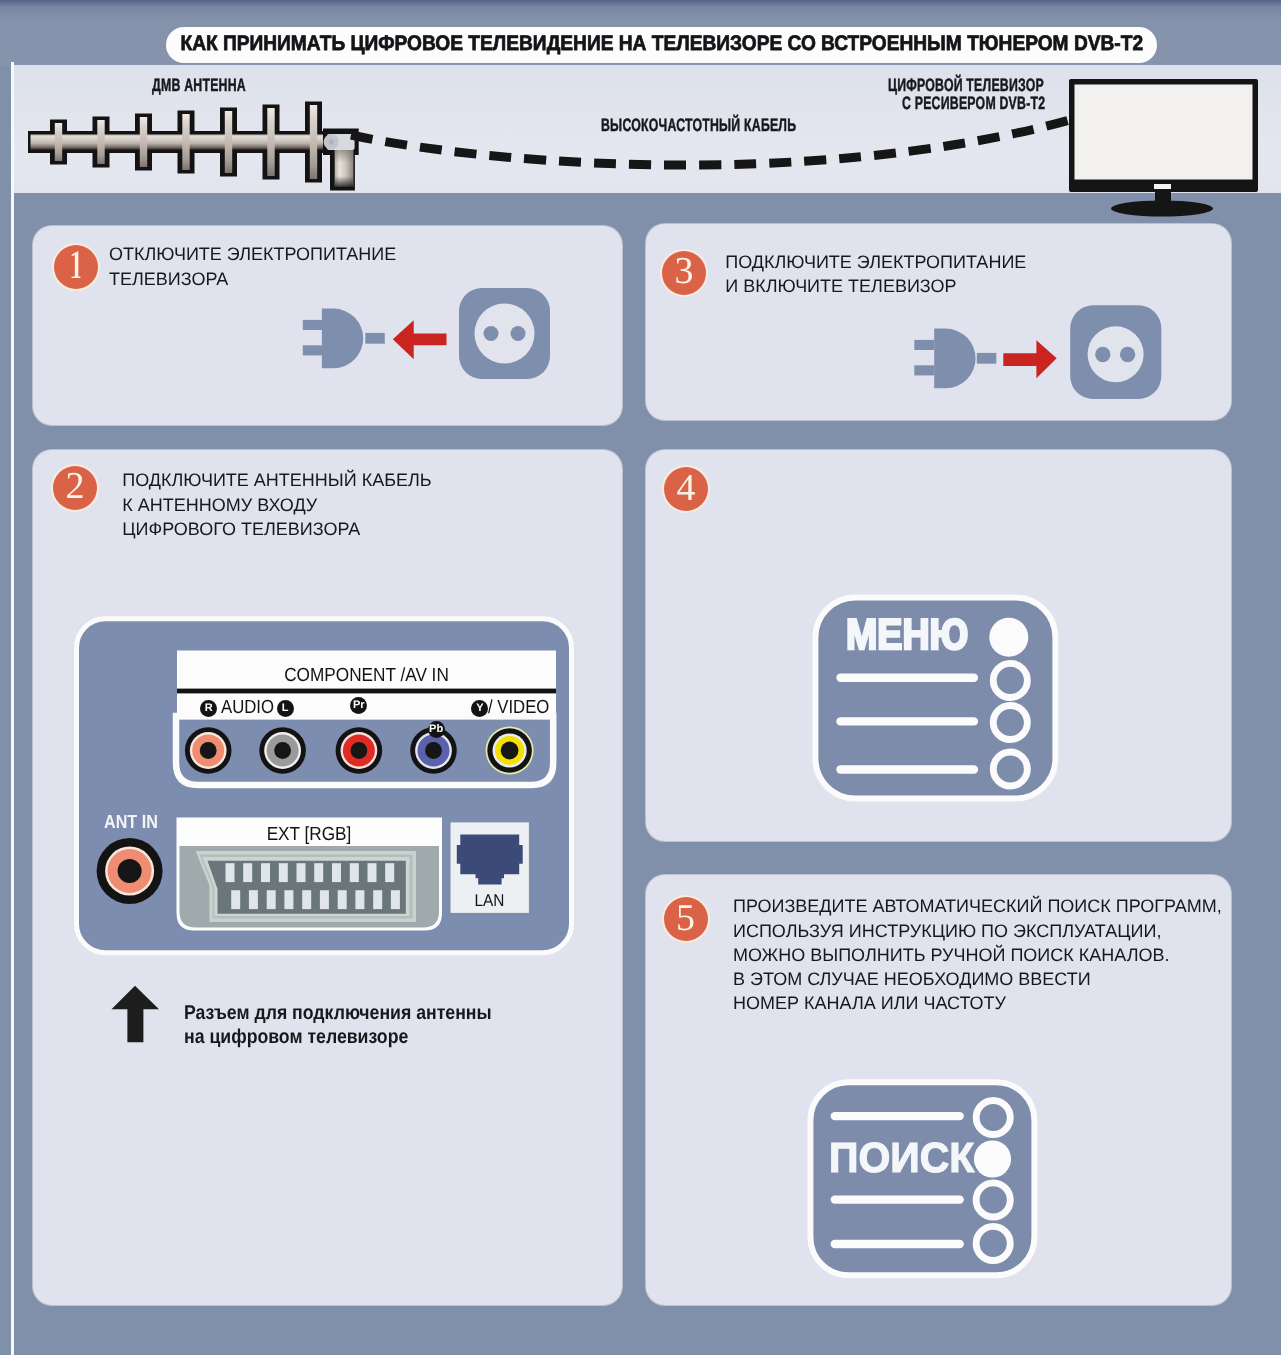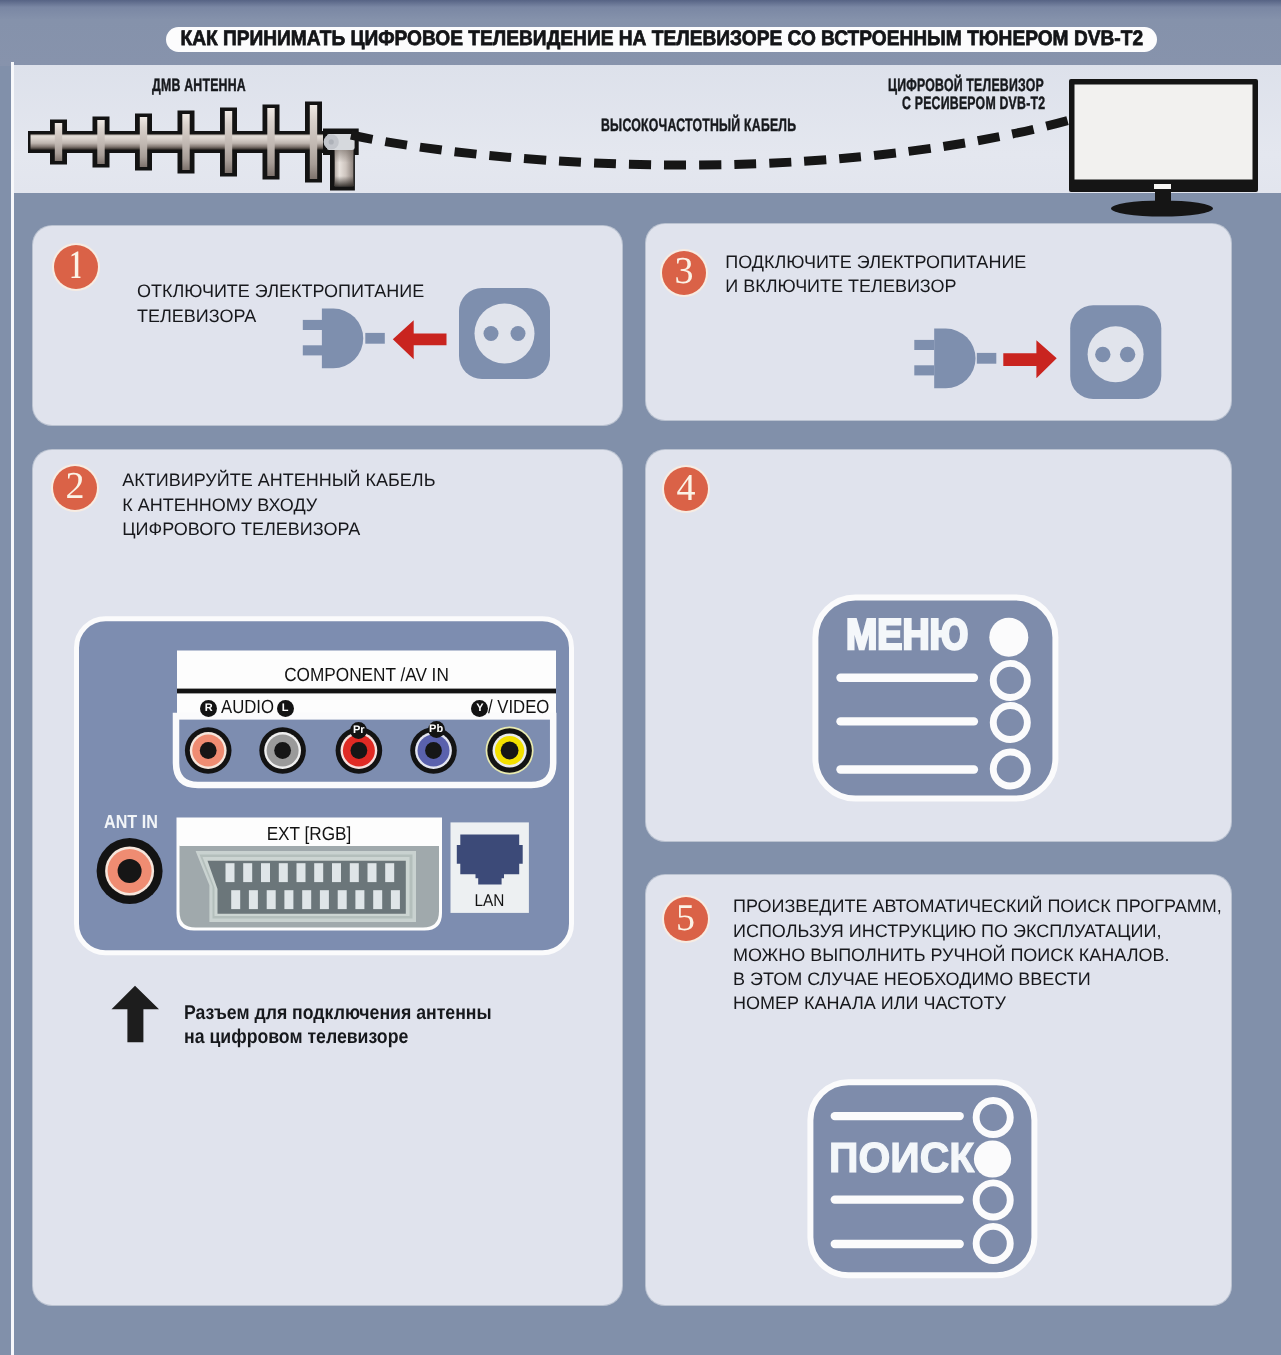--- a/index.html
+++ b/index.html
@@ -5,21 +5,21 @@
   *{box-sizing:border-box;}
   html,body{margin:0;padding:0;}
   body{width:1281px;height:1355px;overflow:hidden;position:relative;background:#8190aa;
        font-family:"Liberation Sans",sans-serif;-webkit-font-smoothing:antialiased;text-rendering:geometricPrecision;}
   .abs{position:absolute;}
   #title-bar .t,.ctext,.hlabel,.num,.pnl-title,.pnl-lbl,.pnl-badge,.pnl-ant,.pnl-caption,.rem-label{will-change:opacity;}
   
   #bg-top-strip{left:0;top:0;width:1281px;height:66px;background:linear-gradient(180deg,#566384 0%,#7a87a4 11%,#8592ab 30%,#8793ac 100%);}
   #hero-panel{left:13px;top:65px;width:1268px;height:128px;background:linear-gradient(180deg,#dde1eb 0%,#e4e7ef 70%,#e2e5ee 100%);}
   #left-white-rule{left:11px;top:62px;width:3px;height:1293px;background:#f7f8fb;}
-  #title-bar{left:166px;top:27px;width:991px;height:25px;background:#fcfcfd;border-radius:21px;
+  #title-bar{left:166px;top:27px;width:991px;height:36px;background:#fcfcfd;border-radius:21px;
       display:flex;align-items:center;justify-content:center;overflow:hidden;}
   #title-bar .t{font-size:21px;font-weight:bold;color:#131417;white-space:nowrap;
       transform:scaleX(.912);transform-origin:center;position:relative;top:-1px;
       -webkit-text-stroke:0.75px #131417;paint-order:stroke fill;}
   
 
   .hlabel{position:absolute;font-size:18px;font-weight:bold;color:#16181c;white-space:nowrap;
           transform:scaleX(.685);transform-origin:left top;letter-spacing:.3px;
           -webkit-text-stroke:0.45px #16181c;paint-order:stroke fill;}
 
@@ -129,21 +129,21 @@
 <div class="abs hlabel" style="left:902px;top:93px;">С РЕСИВЕРОМ DVB-T2</div>
 <div class="abs" id="left-white-rule"></div>
 <div class="abs" id="title-bar">
     <span class="t">КАК ПРИНИМАТЬ ЦИФРОВОЕ ТЕЛЕВИДЕНИЕ НА ТЕЛЕВИЗОРЕ СО ВСТРОЕННЫМ ТЮНЕРОМ DVB-T2</span>
   </div>
 
 <div class="abs card" id="card1" style="left:33px;top:226px;width:589px;height:199px;">
   <div class="num one" style="left:21px;top:18.5px;">
       <span class="g">1</span>
     </div>
-  <div class="ctext" style="left:104px;top:16.3px;margin-top:37px;">ОТКЛЮЧИТЕ ЭЛЕКТРОПИТАНИЕ
+  <div class="ctext" style="left:76px;top:16.3px;">ОТКЛЮЧИТЕ ЭЛЕКТРОПИТАНИЕ
 ТЕЛЕВИЗОРА</div>
 </div>
   <svg class="abs" style="left:288px;top:282px;" width="270" height="110" viewBox="0 0 270 110">
     <g>
       <rect x="14.8" y="37.9" width="19.2" height="10.1" fill="#7e8fae"></rect>
       <rect x="14.8" y="63.3" width="19.2" height="10.1" fill="#7e8fae"></rect>
       <path d="M33.9,26.6 L45.4,26.6 A29.85,29.85 0 0 1 45.4,86.3 L33.9,86.3 Z" fill="#7e8fae"></path>
       <rect x="77.3" y="50.9" width="19.5" height="10.8" fill="#7e8fae"></rect>
     </g>
     <g>
@@ -152,21 +152,21 @@
     <g>
       <rect x="171" y="6" width="91" height="91" rx="23" fill="#7e8fae"></rect>
       <circle cx="216.5" cy="51.5" r="30" fill="#e1e4ec"></circle>
       <circle cx="203" cy="51.5" r="7.5" fill="#7e8fae"></circle>
       <circle cx="230" cy="51.5" r="7.5" fill="#7e8fae"></circle>
     </g>
   </svg>
 
 <div class="abs card" id="card2" style="left:33px;top:450px;width:589px;height:855px;">
   <div class="num" style="left:20px;top:15.6px;">2</div>
-  <div class="ctext" style="left:89.3px;top:18.4px;">АКТИВИРУЙТЕ АНТЕННЫЙ КАБЕЛЬ
+  <div class="ctext" style="left:89.3px;top:18.4px;">ПОДКЛЮЧИТЕ АНТЕННЫЙ КАБЕЛЬ
 К АНТЕННОМУ ВХОДУ
 ЦИФРОВОГО ТЕЛЕВИЗОРА</div>
 </div>
 <svg class="abs" style="left:70px;top:615px;" width="515" height="350" viewBox="0 0 515 350">
  <defs>
   <linearGradient id="scartOuter" x1="0" y1="0" x2="0" y2="1">
         <stop offset="0%" stop-color="#c3cacc"></stop>
         <stop offset="100%" stop-color="#9aa4a8"></stop>
       </linearGradient>
   <linearGradient id="scartInner" x1="0" y1="0" x2="0" y2="1">
@@ -243,21 +243,21 @@
  <g>
   <rect x="380.5" y="207.4" width="78.4" height="90.5" fill="#edf0f2"></rect>
   <path d="M 390.3 219.5 L 449.2 219.5 L 449.2 230.0 L 452.7 230.0 L 452.7 248.8 L 449.2 248.8 L 449.2 259.3 L 434.0 259.3 L 434.0 263.3 L 431.6 263.3 L 431.6 269.4 L 408.2 269.4 L 408.2 263.3 L 405.5 263.3 L 405.5 259.3 L 390.3 259.3 L 390.3 248.8 L 386.8 248.8 L 386.8 230.0 L 390.3 230.0 Z" fill="#3c4a78"></path>
  </g>
 </svg>
 
 <div class="abs pnl-title" style="left:177px;top:665px;width:379px;text-align:center;">COMPONENT /AV IN</div>
 <div class="abs pnl-badge" style="left:200.3px;top:699.5px;">R</div>
 <div class="abs pnl-lbl" style="left:221.2px;top:697px;">AUDIO</div>
 <div class="abs pnl-badge" style="left:276.6px;top:699.5px;">L</div>
-<div class="abs pnl-badge" style="left:350.3px;top:722px;">Pr</div>
+<div class="abs pnl-badge" style="left:350.3px;top:697px;">Pr</div>
 <div class="abs pnl-badge" style="left:427.6px;top:721px;">Pb</div>
 <div class="abs pnl-badge" style="left:471.4px;top:699.5px;">Y</div>
 <div class="abs pnl-lbl" style="left:487.5px;top:697px;">/ VIDEO</div>
 <div class="abs pnl-ant" style="left:104px;top:812px;">ANT IN</div>
 <div class="abs pnl-title" style="left:178px;top:824px;width:262px;text-align:center;">EXT [RGB]</div>
 <div class="abs pnl-title" style="left:449px;top:891px;width:81px;text-align:center;font-size:17px;">LAN</div>
 <div class="abs pnl-caption" style="left:184px;top:1000.5px;">Разъем для подключения антенны
 на цифровом телевизоре</div>
 <svg class="abs" style="left:111px;top:985px;" width="49" height="59" viewBox="0 0 49 59">
   <path d="M24,0.8 L48,24.2 L32.4,24.2 L32.4,57.2 L16.4,57.2 L16.4,24.2 L0.5,24.2 Z" fill="#1d1d1d"></path>

